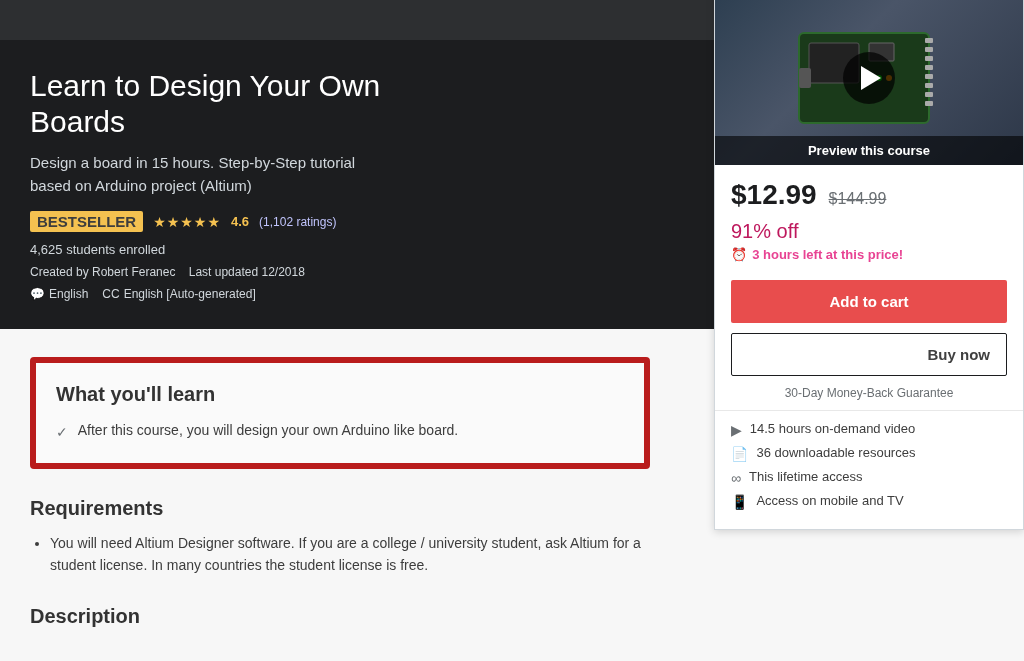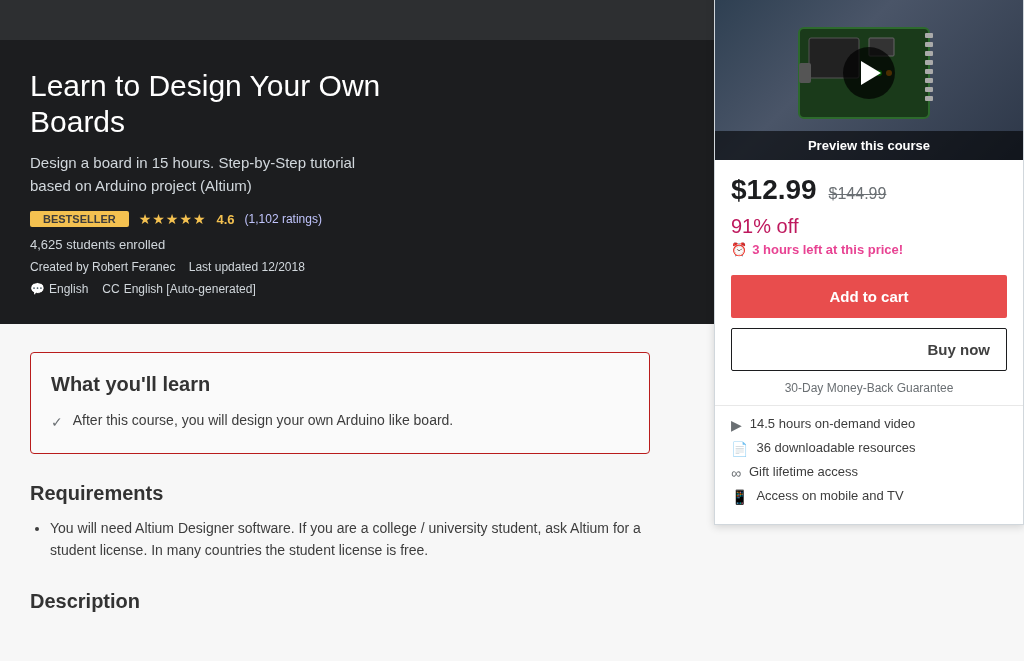--- a/index.html
+++ b/index.html
@@ -54,23 +54,23 @@
     .badge-row {
       display: flex;
       align-items: center;
       gap: 10px;
       margin-bottom: 8px;
       flex-wrap: wrap;
     }
     .bestseller-badge {
       background: #f4c150;
       color: #3d3d3d;
-      font-size: 11px;
-      font-weight: 700;
-      padding: 2px 13px;
+      font-size: 15px;
+      font-weight: 700;
+      padding: 2px 7px;
       border-radius: 2px;
       text-transform: uppercase;
     }
     .stars {
       color: #f4c150;
       font-size: 14px;
       letter-spacing: 1px;
     }
     .rating-score {
       color: #f4c150;
@@ -261,21 +261,21 @@
     }
     .includes-icon {
       font-size: 14px;
       color: #6a6f73;
       flex-shrink: 0;
       margin-top: 1px;
     }
 
     
     .learn-box {
-      border: 1px solid #b91c1c;
+      border: 6px solid #b91c1c;
       border-radius: 4px;
       padding: 20px;
       margin-bottom: 28px;
       background: #fafafa;
     }
     .learn-title {
       font-size: 20px;
       font-weight: 700;
       margin-bottom: 14px;
     }
@@ -438,21 +438,21 @@
       <div class="includes-item">
         <span class="includes-icon">▶</span>
         <span>14.5 hours on-demand video</span>
       </div>
       <div class="includes-item">
         <span class="includes-icon">📄</span>
         <span>36 downloadable resources</span>
       </div>
       <div class="includes-item">
         <span class="includes-icon">∞</span>
-        <span>Gift lifetime access</span>
+        <span>This lifetime access</span>
       </div>
       <div class="includes-item">
         <span class="includes-icon">📱</span>
         <span>Access on mobile and TV</span>
       </div>
     </div>
   </div>
 
 </div>
 

